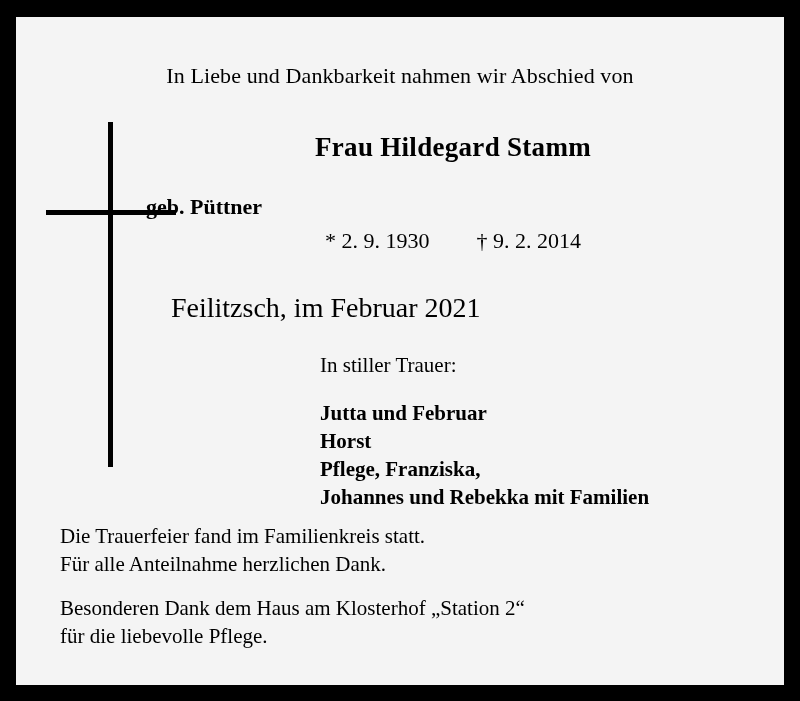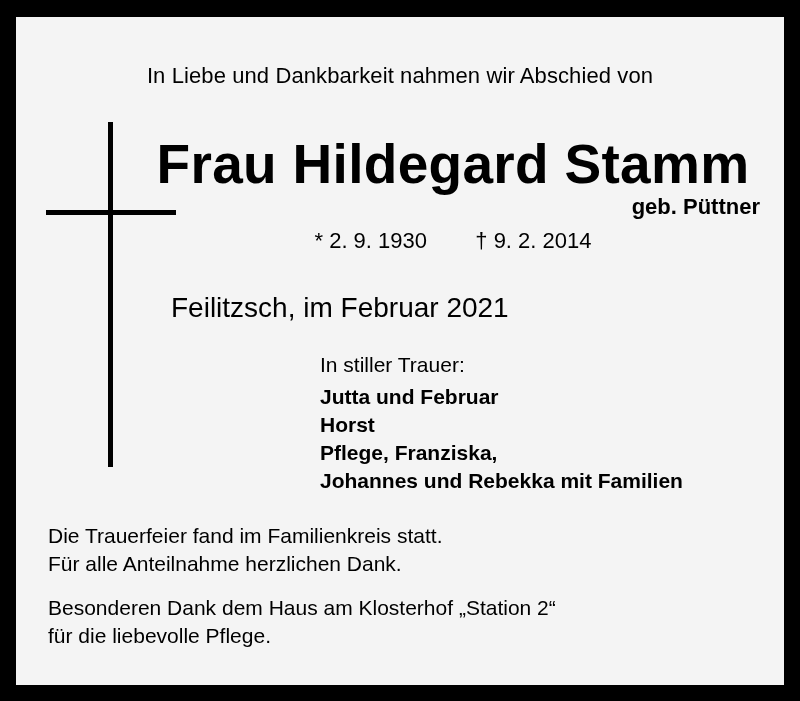--- a/index.html
+++ b/index.html
@@ -16,20 +16,21 @@
   }
   .obituary-frame {
     position: absolute;
     left: 0;
     top: 0;
     width: 800px;
     height: 701px;
     background: #000000;
     box-sizing: border-box;
     padding: 17px 16px 16px 16px;
+    font-family: Liberation Serif, serif;
   }
   .obituary-card {
     position: relative;
     width: 100%;
     height: 100%;
     background: #f4f4f4;
     box-sizing: border-box;
   }
   .intro-line {
     position: absolute;
@@ -39,30 +40,30 @@
     text-align: center;
     font-size: 22px;
     letter-spacing: 0.1px;
   }
   .deceased-name {
     position: absolute;
     left: 130px;
     right: 24px;
     top: 115px;
     text-align: center;
-    font-size: 55px;
+    font-size: 27px;
     font-weight: bold;
     letter-spacing: 0.3px;
   }
   .maiden-name {
     position: absolute;
     left: 130px;
     right: 24px;
     top: 177px;
-    text-align: right;
+    text-align: left;
     font-size: 22px;
     font-weight: bold;
   }
   .dates-row {
     position: absolute;
     left: 130px;
     right: 24px;
     top: 211px;
     text-align: center;
     font-size: 22px;
@@ -79,34 +80,34 @@
   }
   .mourning-block {
     position: absolute;
     left: 304px;
     top: 334px;
     font-size: 21px;
     line-height: 28px;
   }
   .mourning-title {
     font-weight: normal;
-    margin-bottom: 4px;
+    margin-bottom: 20px;
   }
   .mourner {
     font-weight: bold;
   }
   .footer-block {
     position: absolute;
     left: 32px;
     top: 505px;
     font-size: 21px;
     line-height: 28px;
   }
   .footer-para {
-    margin: 0 0 16px 0;
+    margin: 0 0 16px 12px;
   }
   .footer-para:last-child {
     margin-bottom: 0;
   }
   
   .cross {
     position: absolute;
     left: 30px;
     top: 105px;
     width: 130px;

